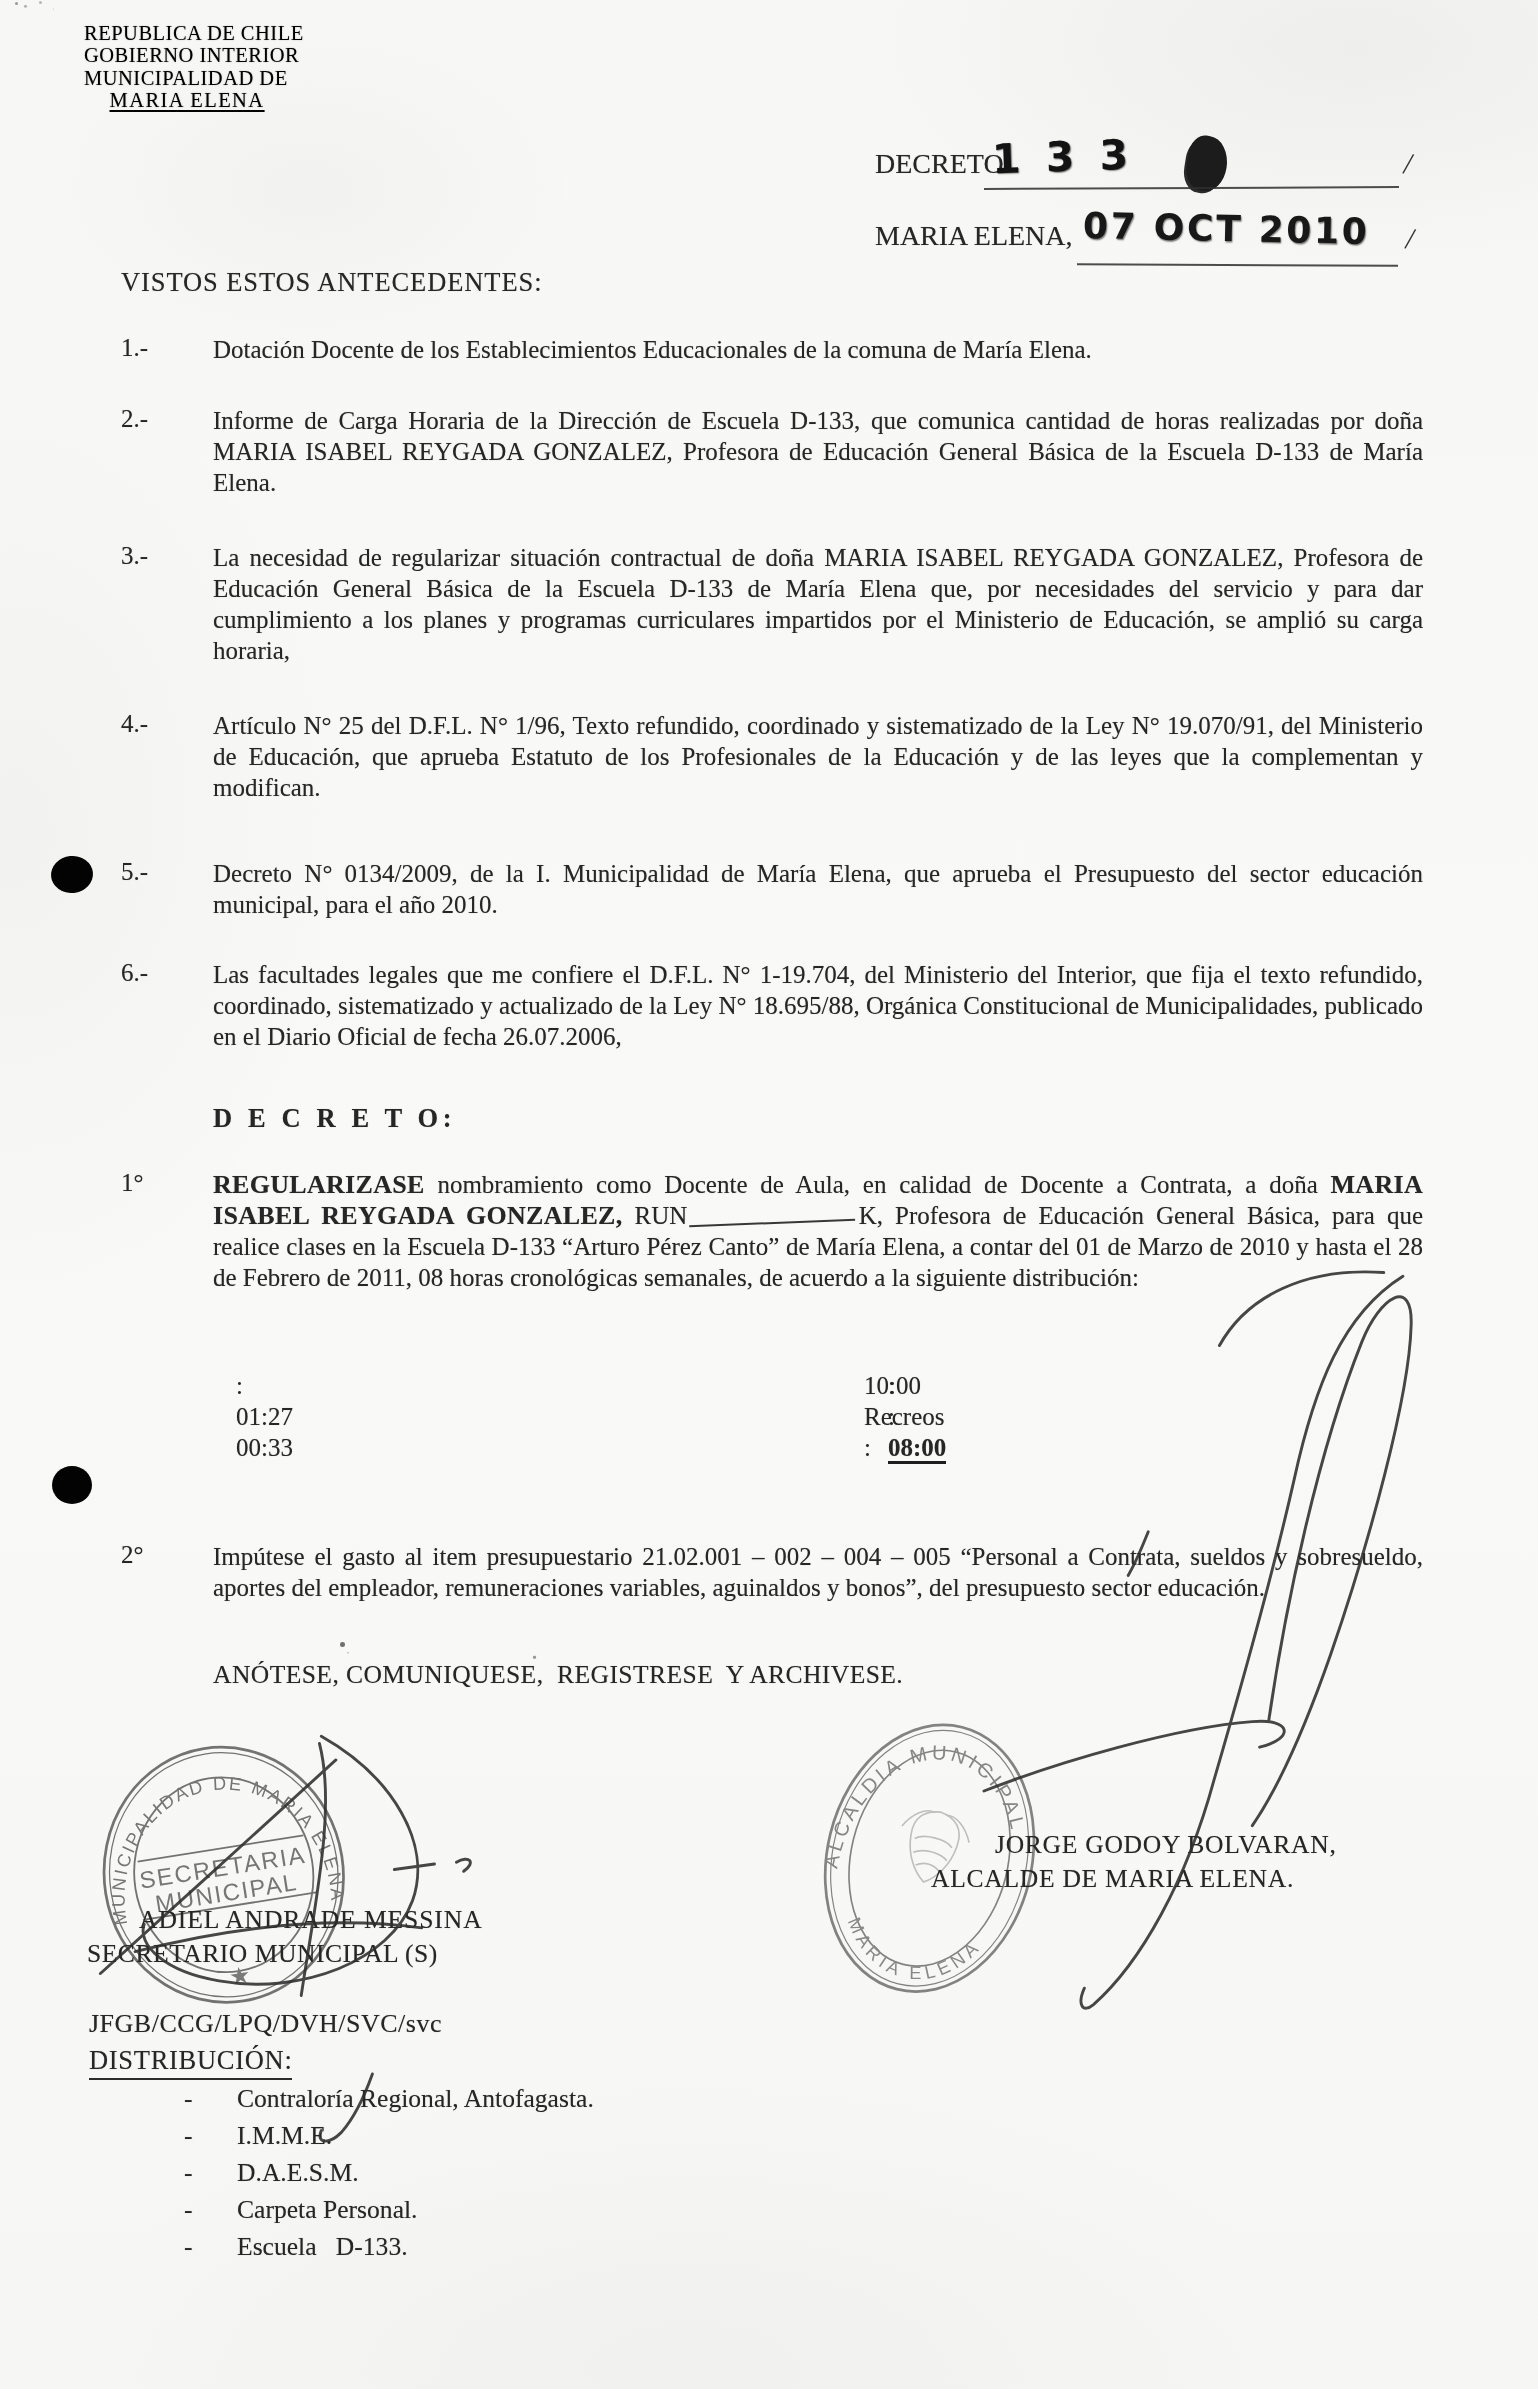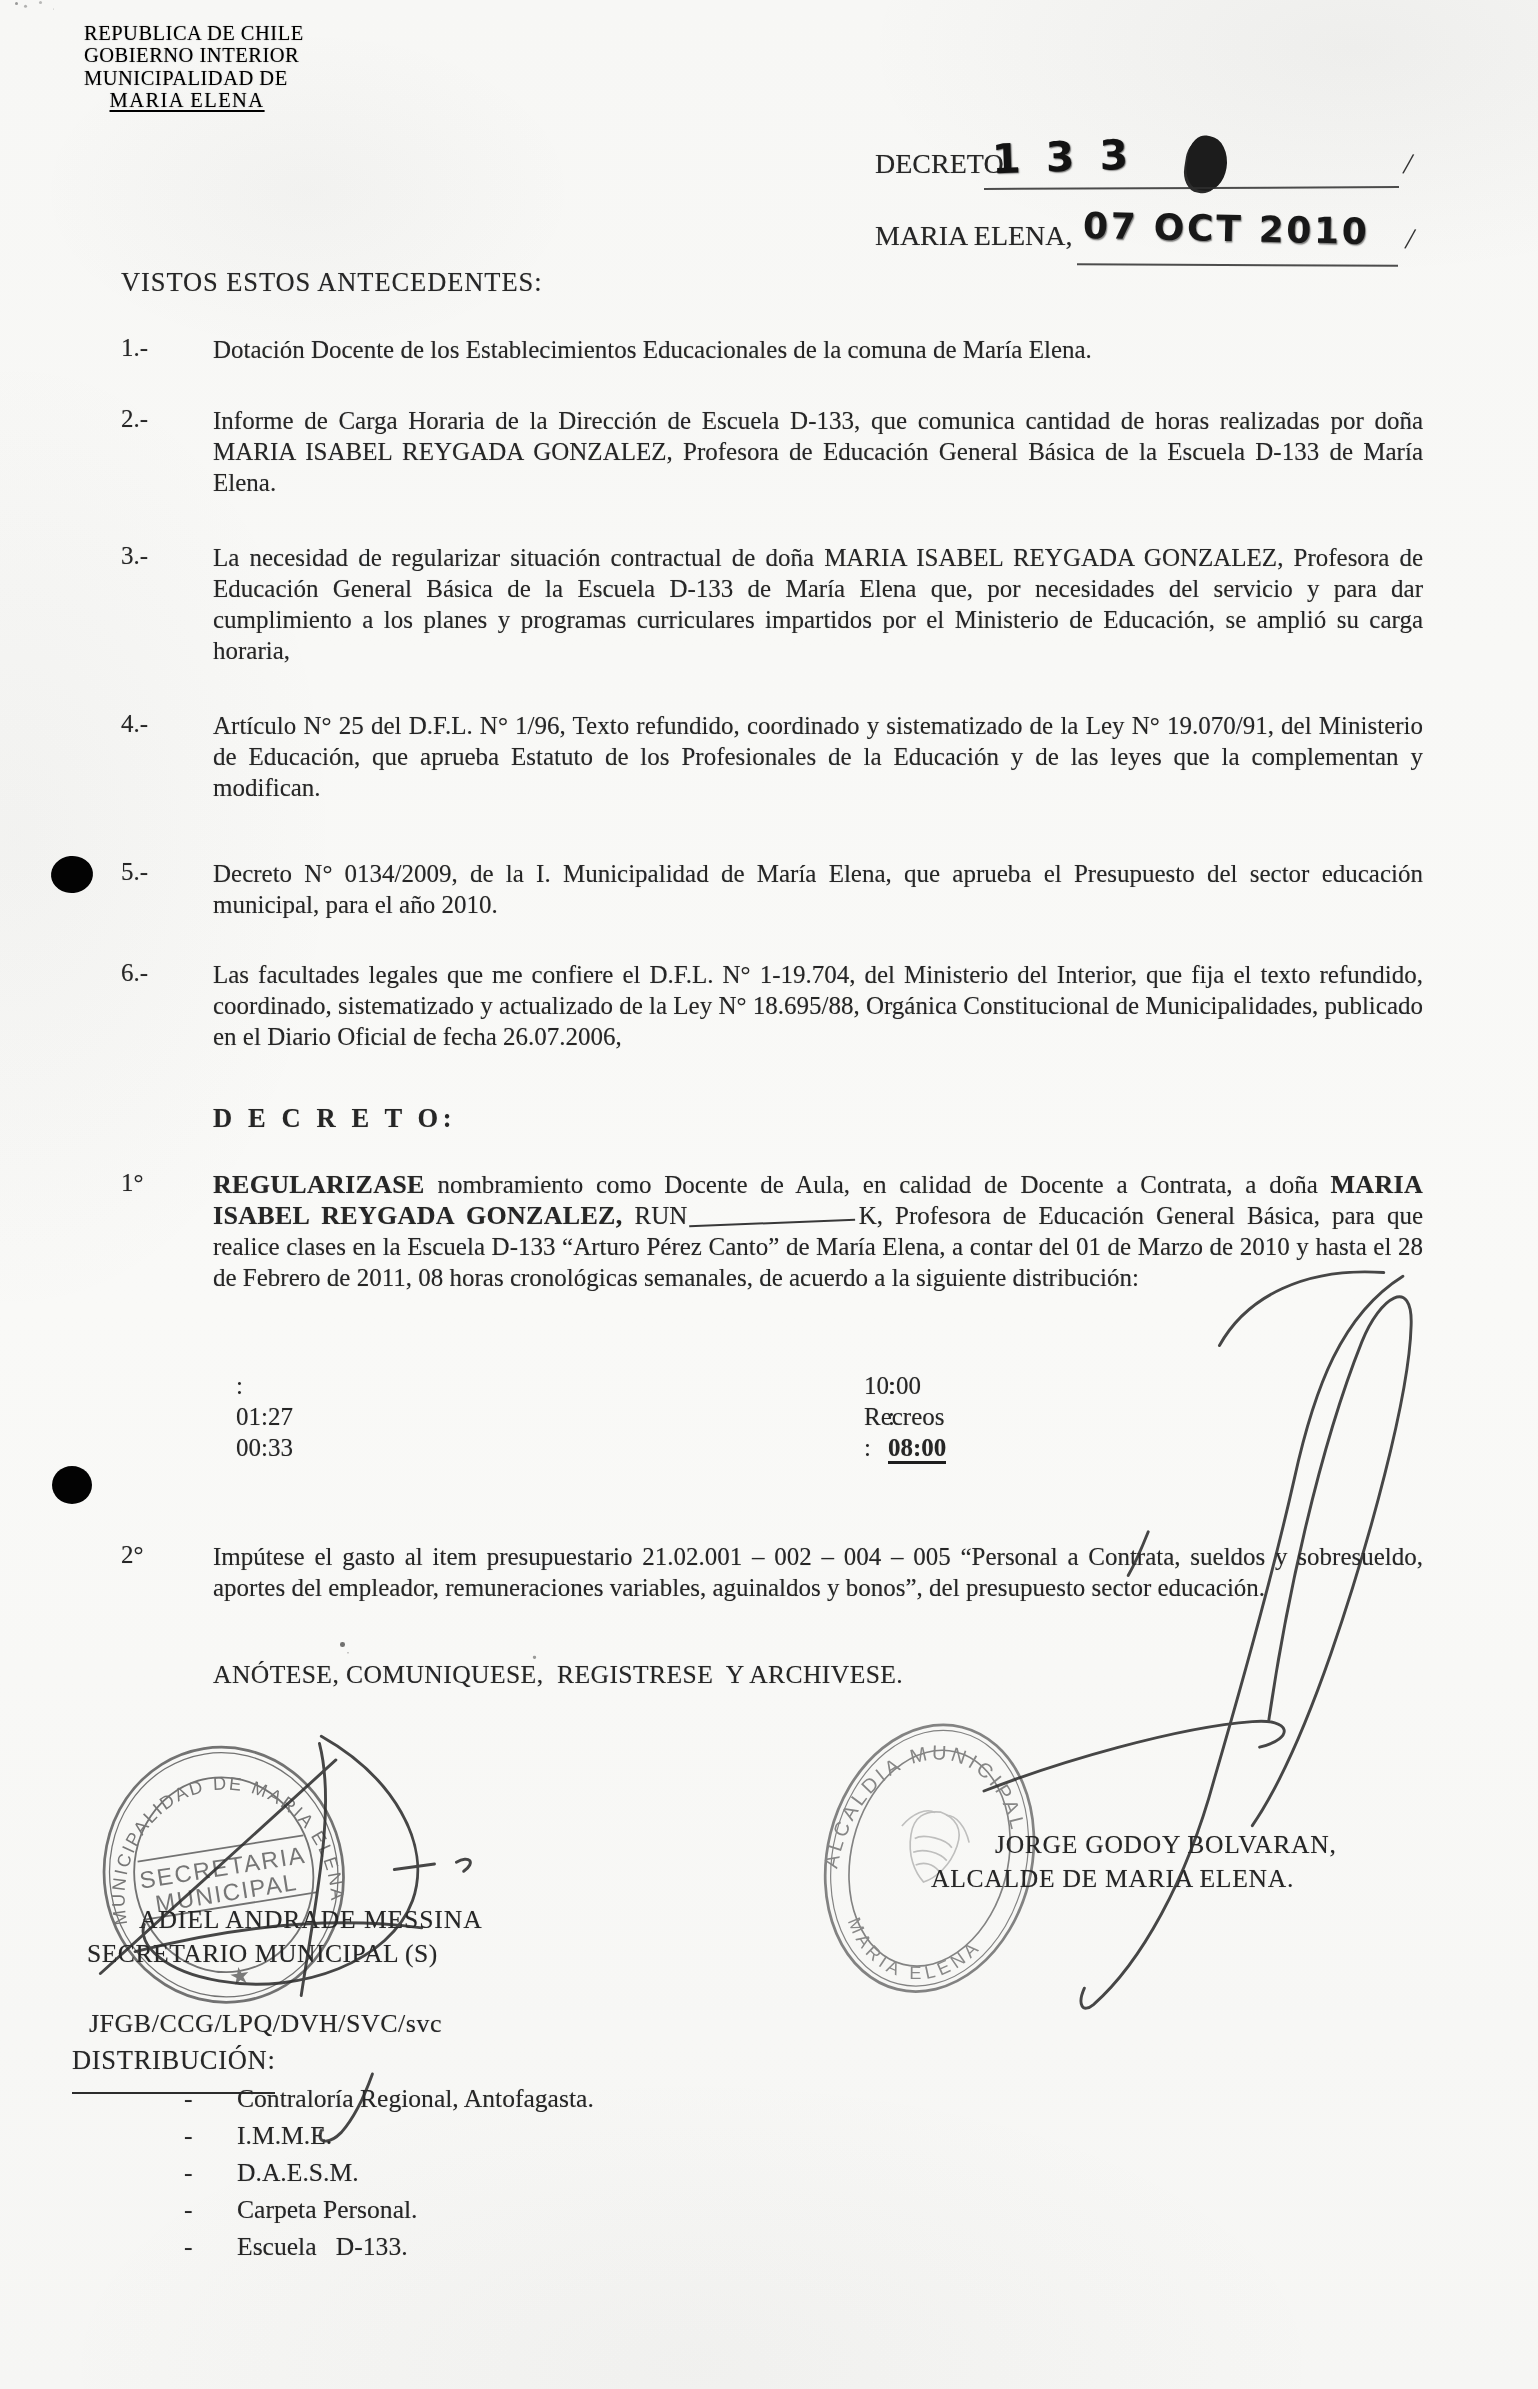--- a/index.html
+++ b/index.html
@@ -51,22 +51,22 @@
     font-size:25px;line-height:31px;}
   .schedule .lbl{white-space:pre-wrap;}
   .schedule .tot{font-weight:bold;border-bottom:3.2px solid #1e1e1e;}
   .closing{left:213px;top:1660px;font-size:25.6px;white-space:pre-wrap;letter-spacing:0.4px;}
   
   .sigl-name{left:139px;top:1905px;font-size:25.6px;letter-spacing:0.9px;}
   .sigl-title{left:87px;top:1939px;font-size:25.6px;letter-spacing:0.5px;}
   .sigr-name{left:995px;top:1830px;font-size:25.6px;letter-spacing:0.7px;}
   .sigr-title{left:931px;top:1864px;font-size:25.6px;letter-spacing:0.7px;}
   .initials{left:89px;top:2009px;font-size:26px;letter-spacing:0.5px;}
-  .dist-head{left:72px;top:2045px;font-size:26.5px;letter-spacing:0.7px;
-    border-bottom:2.3px solid #2c2c2c;padding-bottom:16px;}
+  .dist-head{left:89px;top:2045px;font-size:26.5px;letter-spacing:0.7px;
+    border-bottom:2.3px solid #2c2c2c;padding-bottom:2px;}
   .dist-list{left:184px;top:2080px;font-size:25.6px;line-height:37px;}
   .dist-row{display:flex;}
   .dist-bullet{width:53px;}
   .dist-text{white-space:pre-wrap;}
   
   .punch{background:#030303;border-radius:50%;}
   .punch1{left:51px;top:856px;width:42px;height:37px;transform:rotate(-6deg);}
   .punch2{left:52px;top:1466px;width:40px;height:38px;}
   .speck{width:4.6px;height:4.6px;border-radius:50%;background:rgba(40,40,40,.65);
     box-shadow:192px 12.8px 0 -0.9px rgba(60,60,60,.5), 5.5px 8.2px 0 -1.8px rgba(60,60,60,.45);}

